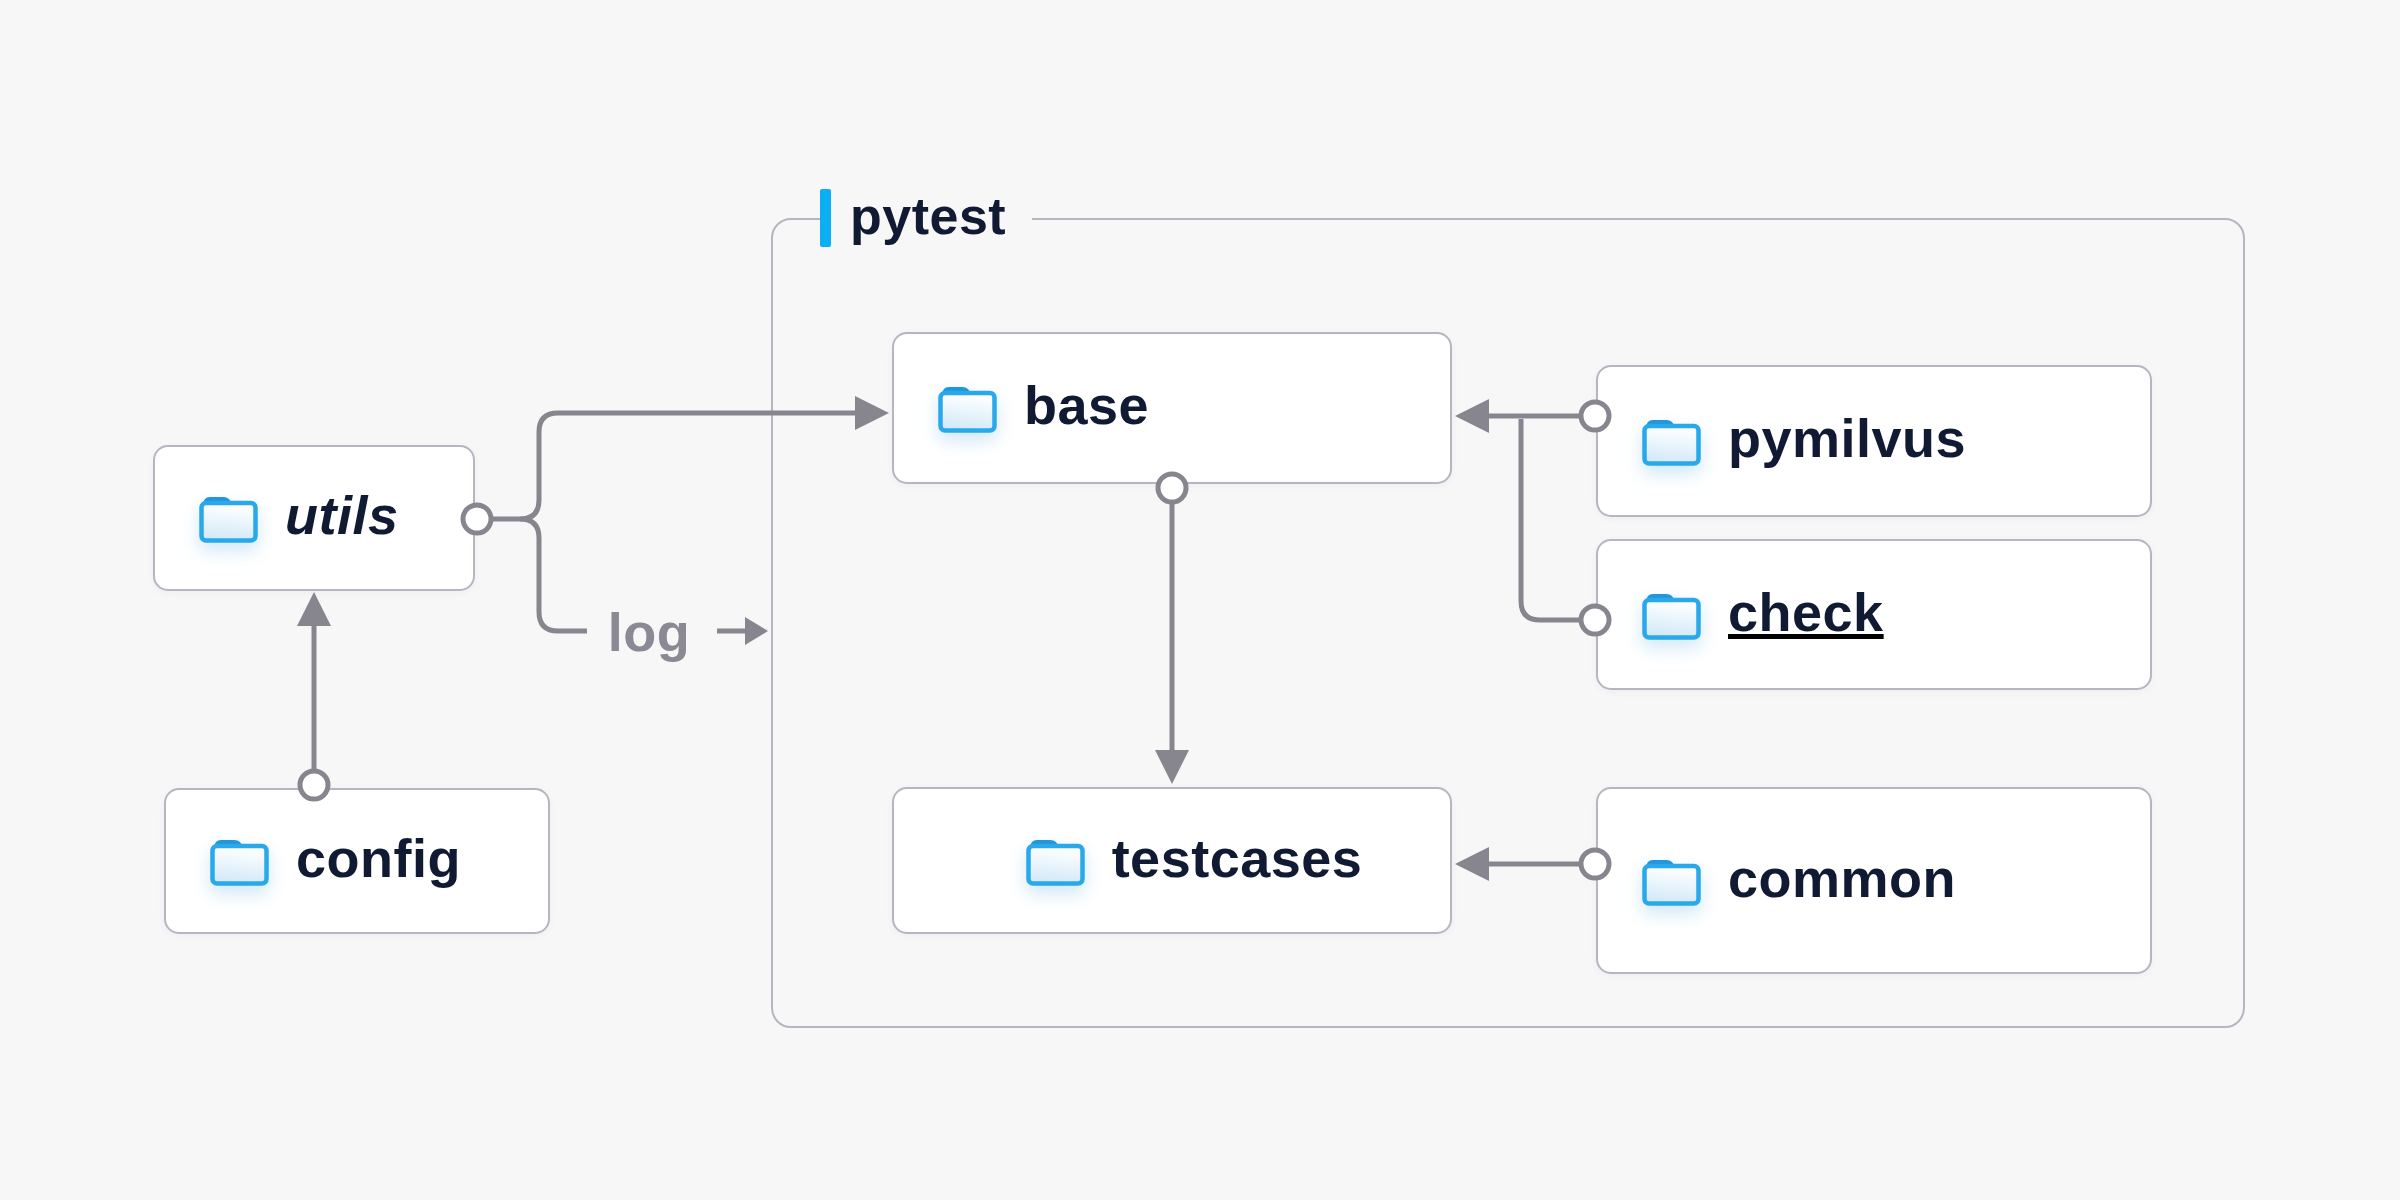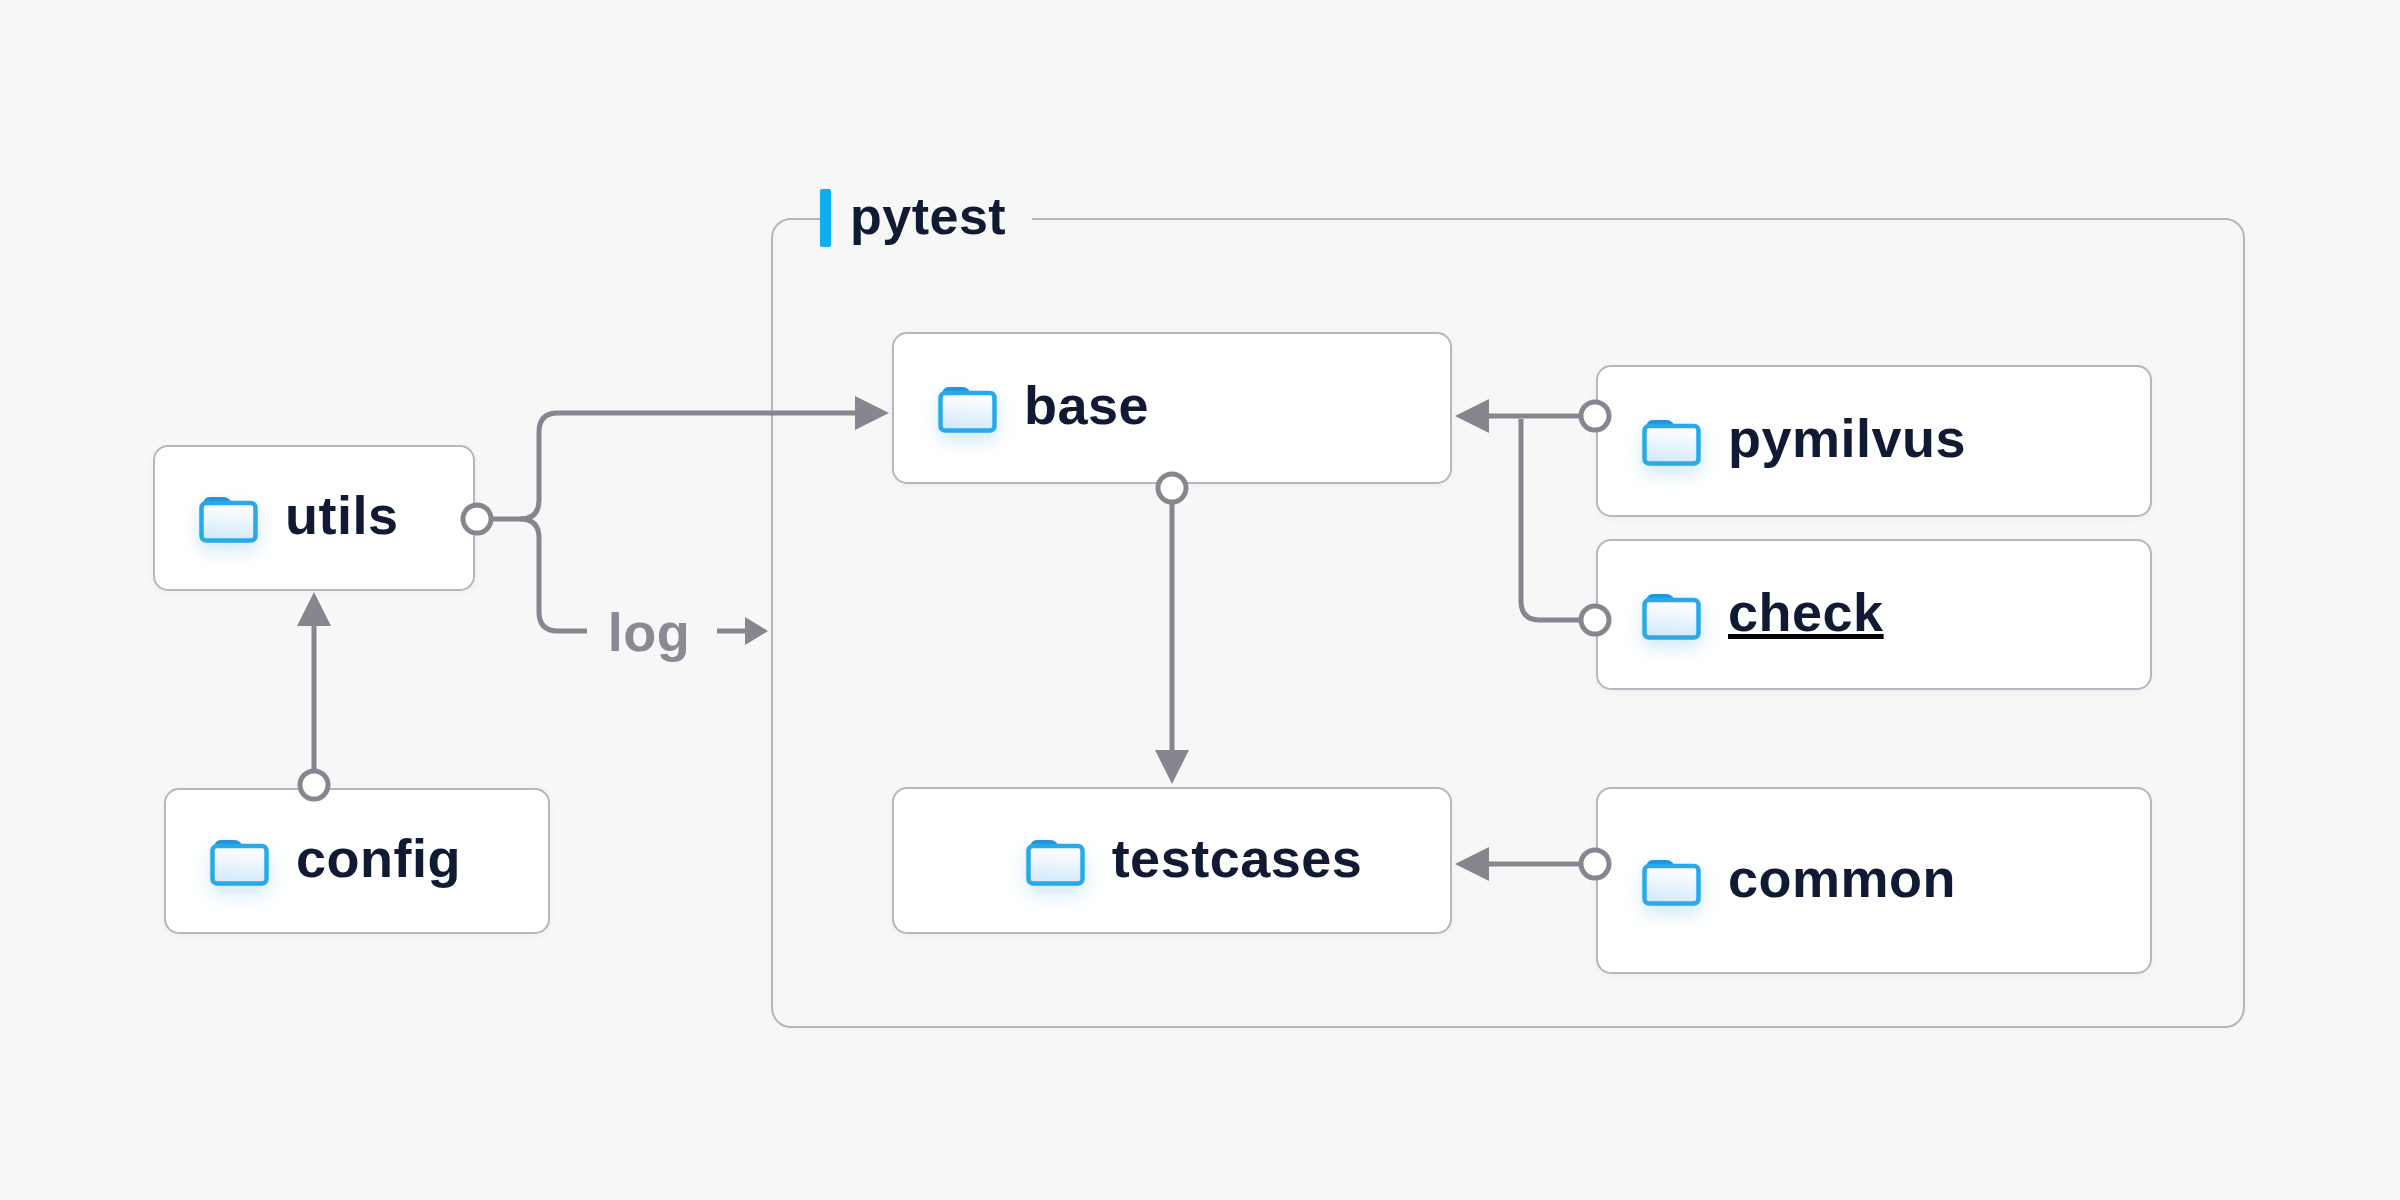--- a/index.html
+++ b/index.html
@@ -114,21 +114,21 @@
 
 <div class="stage">
 
   <div class="group-box">
     <div class="group-label">
       <span class="accent-bar"></span>
       <span class="group-label-text">pytest</span>
     </div>
   </div>
 
-  <div class="node" style="left:153px; top:445px; width:322px; height:146px;">
+  <div class="node" style="left:153px; top:445px; width:322px; height:146px;font-style:italic;">
     <svg class="folder" viewBox="0 0 66 54">
       <defs>
         <linearGradient id="fgrad" x1="0.15" y1="0" x2="0" y2="1">
           <stop offset="0" stop-color="#feffff"></stop>
           <stop offset="1" stop-color="#cfe7f8"></stop>
         </linearGradient>
       </defs>
       <path d="M8 15 Q8 6 15 6 L28 6 Q33 6 35.5 10 L39 16 Z" fill="#2196db"></path>
       <rect x="6.5" y="12" width="54" height="37.5" rx="4.5" fill="url(#fgrad)" stroke="#29a9ea" stroke-width="4.5"></rect>
     </svg>

